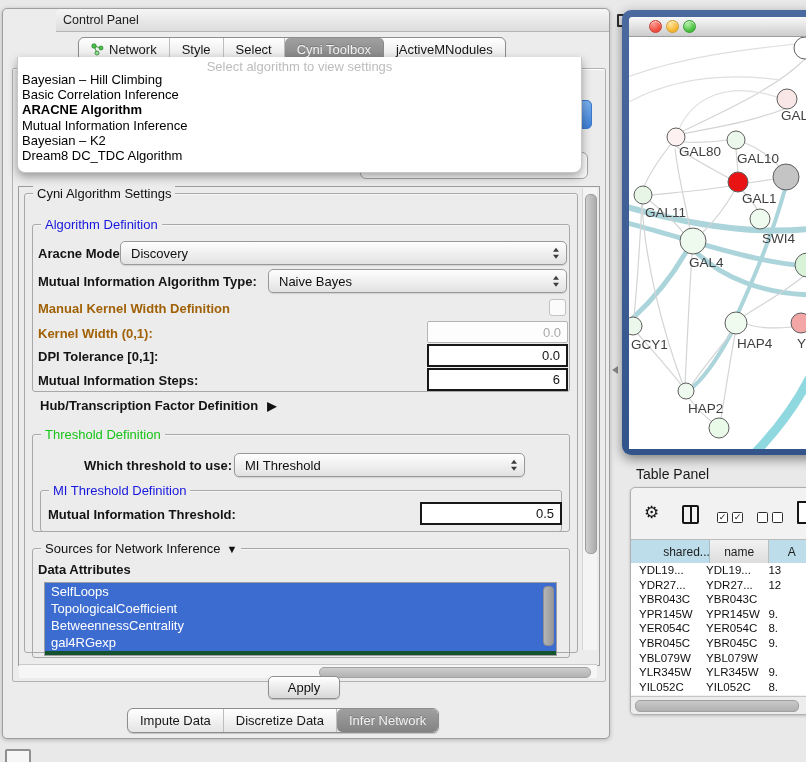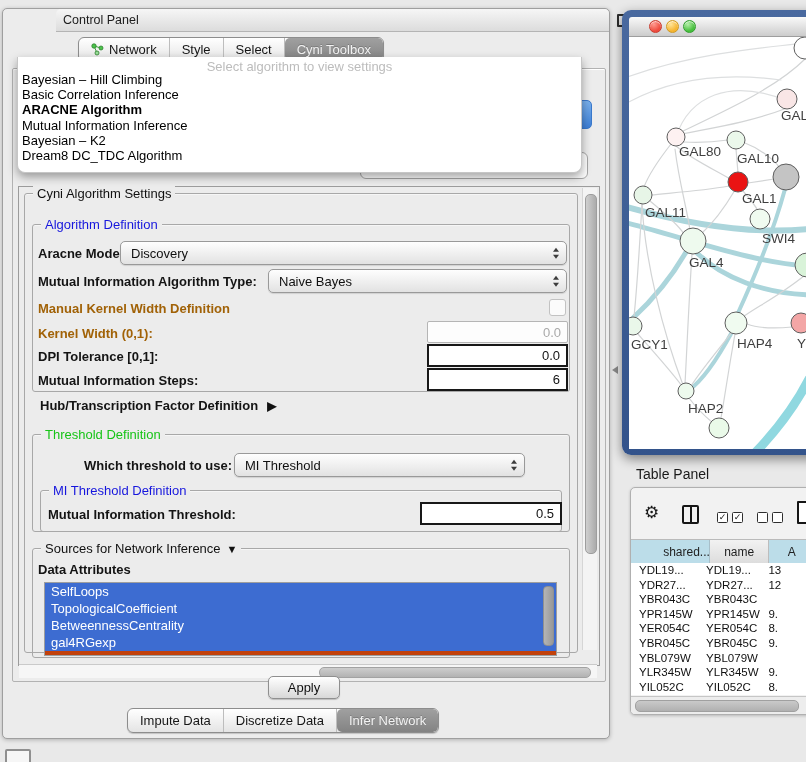--- a/index.html
+++ b/index.html
@@ -71,21 +71,21 @@
 
   .fld{position:absolute;background:#fff;font-size:13px;color:#121212;display:flex;align-items:center;
        justify-content:flex-end;padding-right:6px;box-sizing:border-box;}
   .fld.strong{border:2px solid #181818;}
   .fld.dis{border:1px solid #b5b5b5;color:#a9a9a9;background:#fdfdfd;border-radius:2px;}
   .checkbox{position:absolute;width:15px;height:15px;border:1.5px solid #c2c2c2;border-radius:3px;background:#fbfbfb;cursor:pointer;}
 
   .tri-right{display:inline-block;margin-left:9px;color:#111;font-size:12px;}
   .tri-down{display:inline-block;margin-left:6px;color:#111;font-size:11px;}
 
-  .listbox{position:absolute;left:44px;top:582px;width:511px;height:72px;background:#c2410c;border:1px solid #9e9e9e;overflow:hidden;}
+  .listbox{position:absolute;left:44px;top:582px;width:511px;height:72px;background:#14532d;border:1px solid #9e9e9e;overflow:hidden;}
   .list-item{height:17px;line-height:17px;padding-left:6px;font-size:13px;color:#fff;background:#3d6cd1;cursor:pointer;white-space:nowrap;}
   .list-vsb{position:absolute;right:2px;top:3px;width:9px;height:58px;border-radius:4px;
             background:linear-gradient(90deg,#b5b5b5,#989898);border:1px solid #909090;cursor:pointer;}
 
   .applybtn{position:absolute;left:268px;top:676px;width:70px;height:21px;border:1px solid #8f8f8f;border-radius:5px;
             background:linear-gradient(#ffffff,#d8d8d8);font-size:13px;color:#111;display:flex;align-items:center;
             justify-content:center;box-shadow:0 1px 1px rgba(0,0,0,.2);cursor:pointer;}
 
   
   .netwin{position:absolute;left:622px;top:10px;width:200px;height:445px;background:linear-gradient(#49699f,#33538b);
@@ -147,20 +147,23 @@
       <span>Network</span>
     </div>
     <div class="seg">
       <span>Style</span>
     </div>
     <div class="seg">
       <span>Select</span>
     </div>
     <div class="seg sel">
       <span>Cyni Toolbox</span>
+    </div>
+    <div class="seg">
+      <span>jActiveMNodules</span>
     </div>
   </div>
 </div>
 
 <div class="peek-spin"></div>
 <div class="peek-field"></div>
 
 <div class="outerpanel"></div>
 
 <div class="popup">

